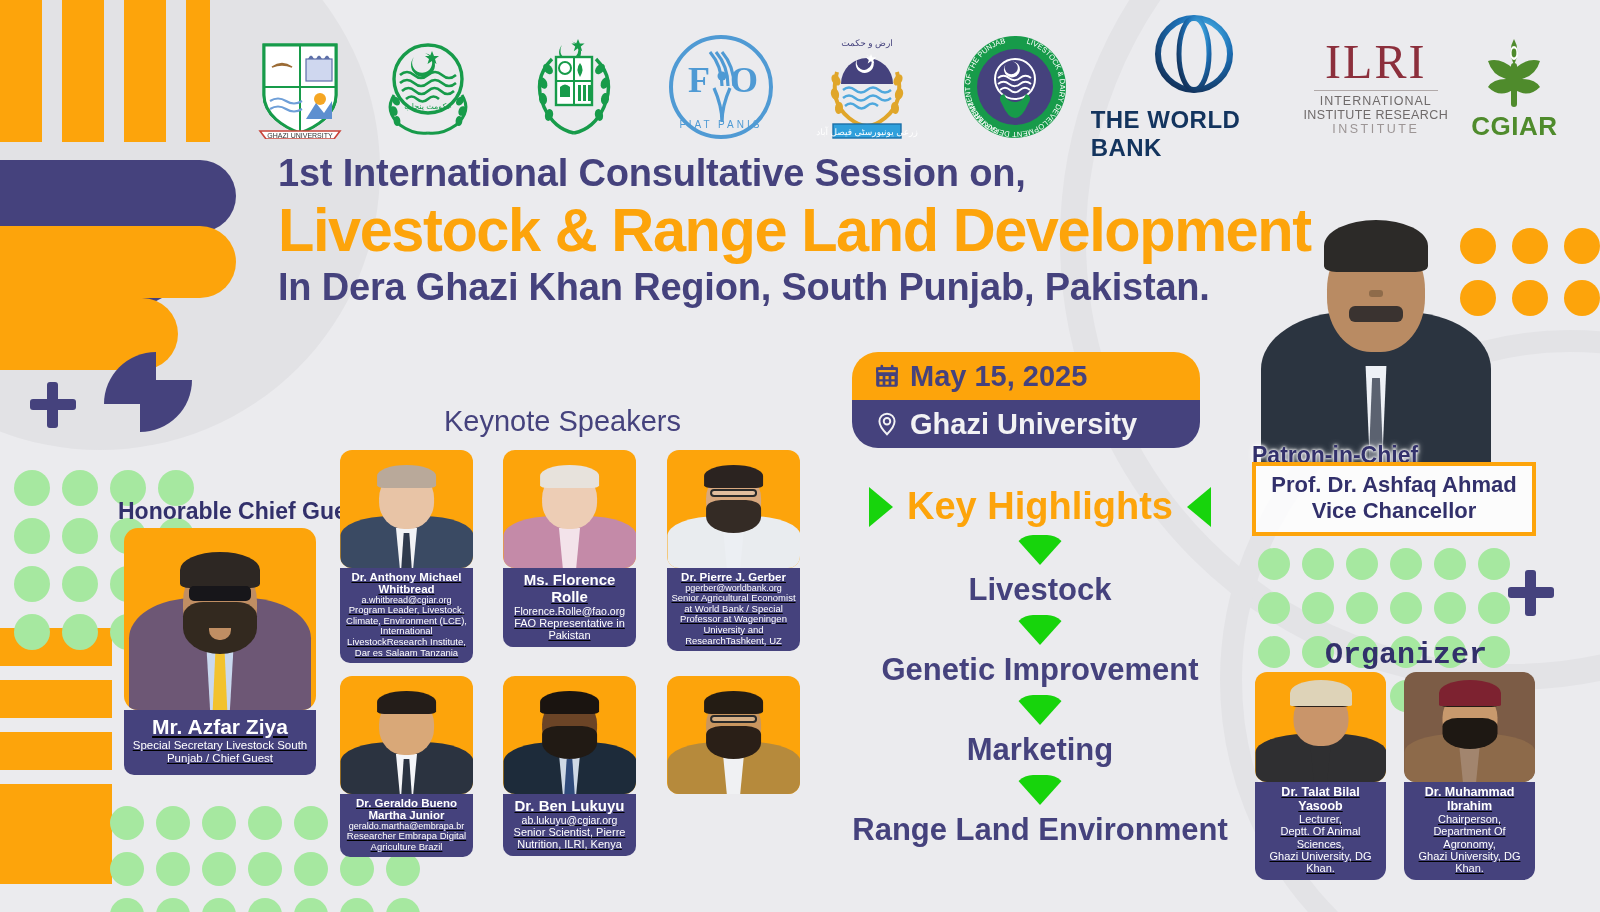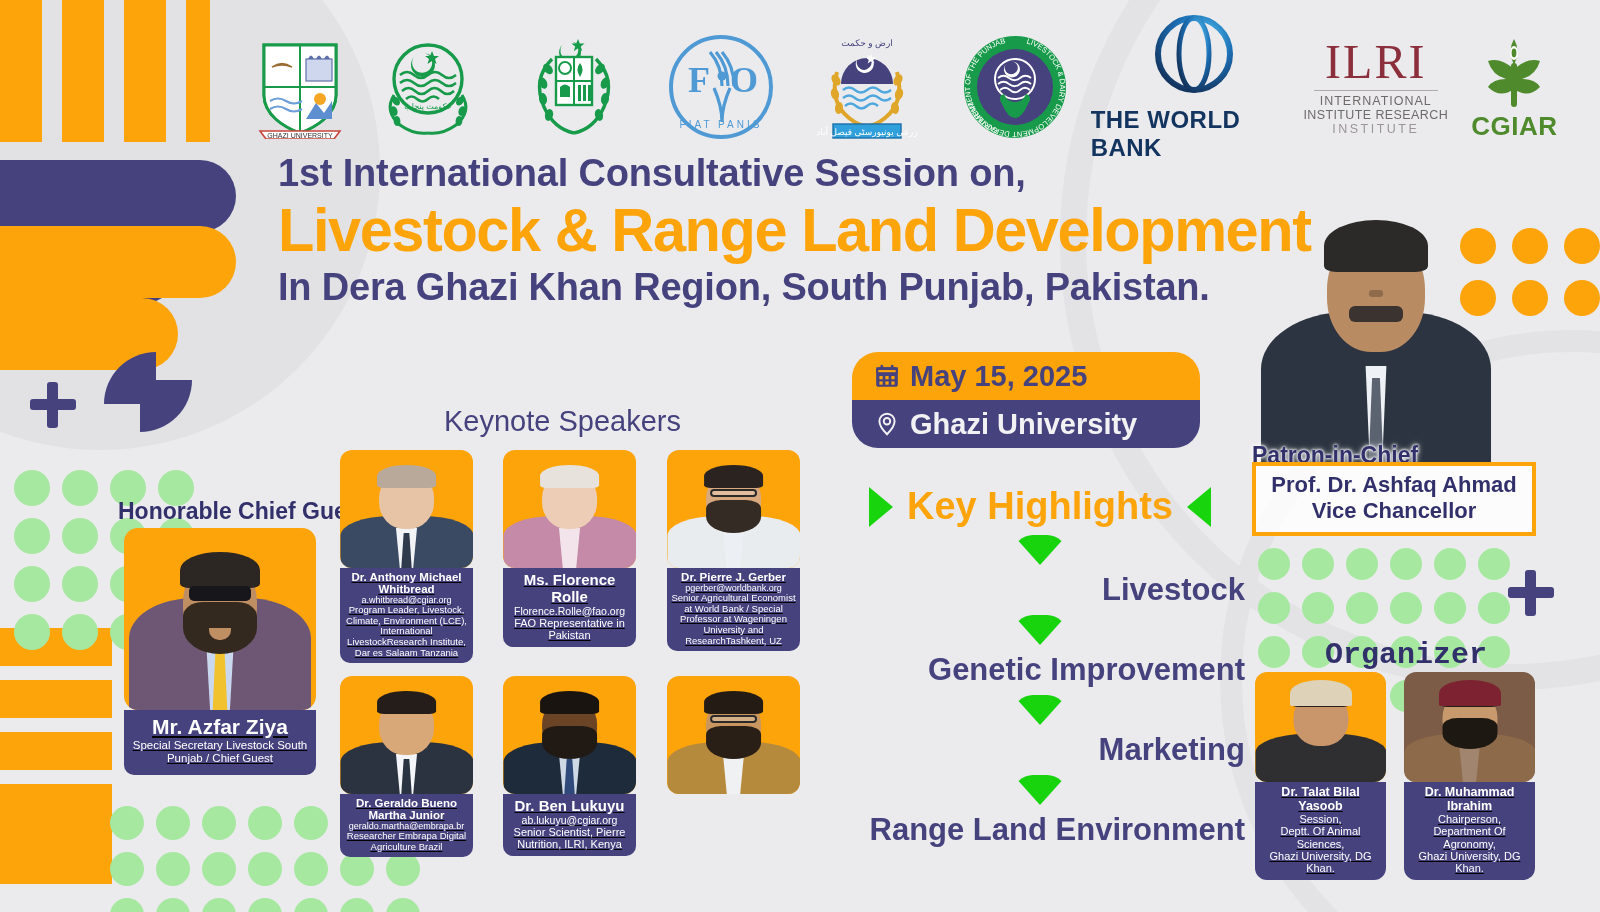--- a/index.html
+++ b/index.html
@@ -121,21 +121,21 @@
   }
   .patron-box {
     position:absolute; left:1252px; top:462px; width:284px;
     border:4px solid #fda40b; background:rgba(255,255,255,.82);
     padding:6px 4px 8px; text-align:center;
   }
   .patron-name { font-size:22px; font-weight:bold; color:#32306b; }
   .patron-role { font-size:22px; font-weight:bold; color:#32306b; }
 
   
-  .kh { position:absolute; left:835px; top:485px; width:410px; text-align:right; }
+  .kh { position:absolute; left:835px; top:485px; width:410px; text-align:center; }
   .kh-title-row { display:flex; align-items:center; justify-content:center; gap:14px; }
   .kh-title { font-size:38px; font-weight:bold; color:#fda40b; }
   .kh-arrow-l, .kh-arrow-r {
     width:0; height:0; border-top:20px solid transparent; border-bottom:20px solid transparent;
   }
   .kh-arrow-r { border-left:24px solid #17d40c; }
   .kh-arrow-l { border-right:24px solid #17d40c; }
   .kh-chev {
     width:54px; height:30px; margin:7px auto;
     background:#17d40c;
@@ -685,21 +685,21 @@
           <div class="face">
             <div class="f-body" style="width: 131px; height: 48.4px; background: rgb(47, 47, 49); border-radius: 38% 38% 0px 0px;"></div>
             <div class="f-shirt" style="bottom: 0px; width: 47.16px; height: 37.4px; background: rgb(47, 47, 49); clip-path: polygon(28% 0px, 72% 0px, 64% 100%, 36% 100%);"></div>
             <div class="f-head" style="top: 18.7px; width: 55.02px; height: 55px; background: rgb(201, 149, 106);"></div>
             <div class="f-hair" style="top: 14.3px; width: 58.95px; height: 20.9px; background: rgb(42, 33, 27);"></div>
             <div class="f-cap" style="top: 8px; width: 62px; height: 26px; background: rgb(222, 211, 184);"></div>
           </div>
         </div>
         <div class="card-cap">
           <div class="cap-name">Dr. Talat Bilal Yasoob</div>
-          <div class="cap-sub">Session,</div>
+          <div class="cap-sub">Lecturer,</div>
           <div class="cap-sub">Deptt. Of Animal Sciences,</div>
           <div class="cap-sub">Ghazi University, DG Khan.</div>
         </div>
       </div>
       <div class="card org" id="org1">
         <div class="card-photo" style="background: rgb(124, 92, 70);">
           <div class="face">
             <div class="f-body" style="width: 131px; height: 48.4px; background: rgb(141, 106, 74); border-radius: 38% 38% 0px 0px;"></div>
             <div class="f-shirt" style="bottom: 0px; width: 47.16px; height: 37.4px; background: rgb(162, 133, 110); clip-path: polygon(28% 0px, 72% 0px, 64% 100%, 36% 100%);"></div>
             <div class="f-head" style="top: 18.7px; width: 55.02px; height: 55px; background: rgb(200, 153, 109);"></div>

